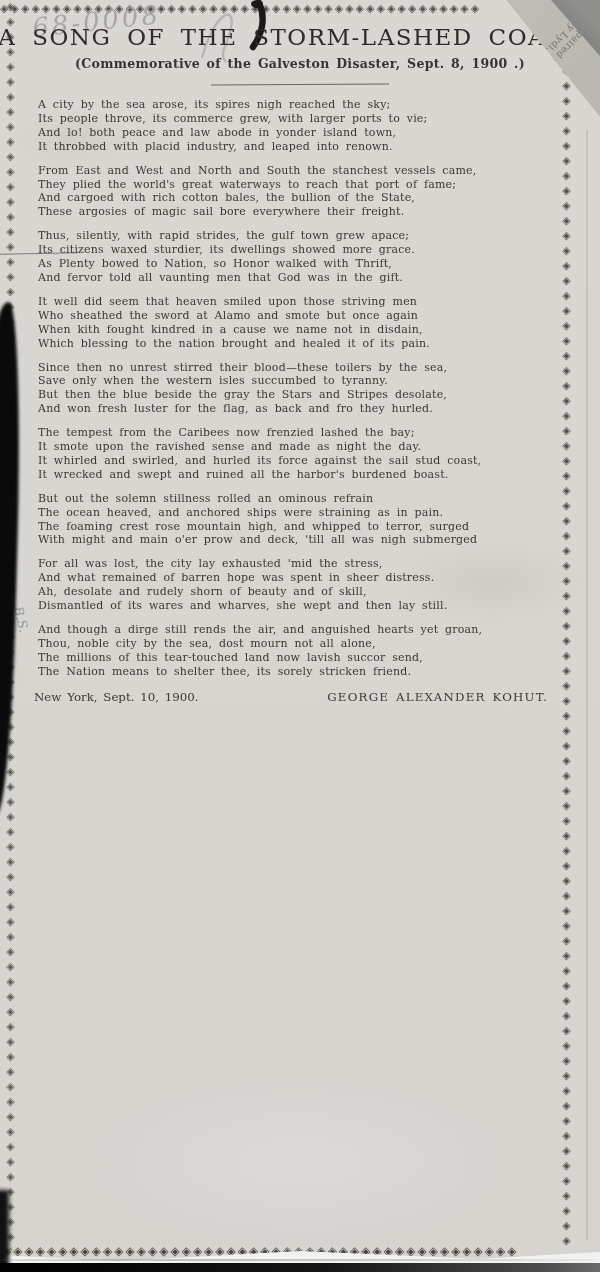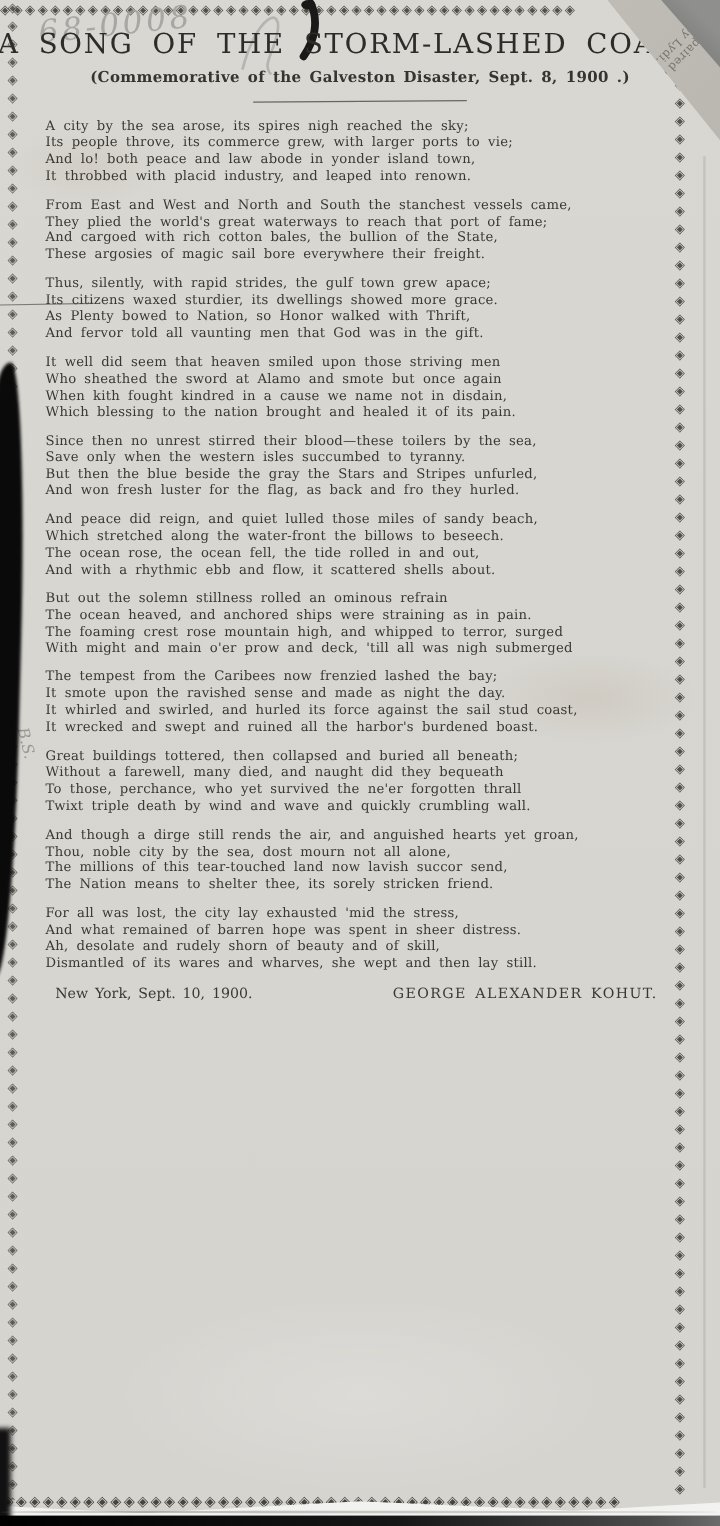--- a/index.html
+++ b/index.html
@@ -40,21 +40,21 @@
     letter-spacing:.3px;word-spacing:2px;
   }
   .divider{width:178px;border:0;border-top:1.5px solid #55524c;
     margin:13px auto 0 auto;transform:rotate(-.4deg);opacity:.85;}
   
   .poem{margin-top:13px;padding-left:38px;font-size:11px;line-height:13.9px;
         word-spacing:3px;letter-spacing:.2px;}
   .stanza{margin:0 0 10px 0;white-space:pre;}
   
   .footer{display:flex;justify-content:space-between;align-items:flex-end;
-          padding:1px 52px 0 46px;font-size:11.8px;word-spacing:2px;}
+          padding:1px 52px 0 34px;font-size:11.8px;word-spacing:2px;}
   .author{letter-spacing:1.2px;}
   
   .corner-dark{position:absolute;left:0;top:0;width:600px;height:120px;
     clip-path:polygon(549px 0,600px 0,600px 58px);
     background:linear-gradient(45deg,#0d0d0d 35%,#3c3c3c 70%,#8f8f8d 96%);}
   .corner-flap{position:absolute;left:0;top:0;width:600px;height:120px;
     clip-path:polygon(506px 0,551px 0,600px 56px,600px 117px);
     background:linear-gradient(135deg,#cbc9c3,#b9b7b0);}
   .stamp{position:absolute;right:6px;top:30px;transform:rotate(135deg);
     font-size:9.5px;line-height:11px;color:#6e6a62;text-align:center;
@@ -119,46 +119,38 @@
         <p class="stanza">Thus, silently, with rapid strides, the gulf town grew apace;
 Its citizens waxed sturdier, its dwellings showed more grace.
 As Plenty bowed to Nation, so Honor walked with Thrift,
 And fervor told all vaunting men that God was in the gift.</p>
         <p class="stanza">It well did seem that heaven smiled upon those striving men
 Who sheathed the sword at Alamo and smote but once again
 When kith fought kindred in a cause we name not in disdain,
 Which blessing to the nation brought and healed it of its pain.</p>
         <p class="stanza">Since then no unrest stirred their blood—these toilers by the sea,
 Save only when the western isles succumbed to tyranny.
-But then the blue beside the gray the Stars and Stripes unfurled,
+But then the blue beside the gray the Stars and Stripes desolate,
 And won fresh luster for the flag, as back and fro they hurled.</p>
-        <p class="stanza">And peace did reign, and quiet lulled those miles of sandy beach,
-Which stretched along the water-front the billows to beseech.
-The ocean rose, the ocean fell, the tide rolled in and out,
-And with a rhythmic ebb and flow, it scattered shells about.</p>
+        <p class="stanza">The tempest from the Caribees now frenzied lashed the bay;
+It smote upon the ravished sense and made as night the day.
+It whirled and swirled, and hurled its force against the sail stud coast,
+It wrecked and swept and ruined all the harbor's burdened boast.</p>
         <p class="stanza">But out the solemn stillness rolled an ominous refrain
 The ocean heaved, and anchored ships were straining as in pain.
 The foaming crest rose mountain high, and whipped to terror, surged
 With might and main o'er prow and deck, 'till all was nigh submerged</p>
-        <p class="stanza">The tempest from the Caribees now frenzied lashed the bay;
-It smote upon the ravished sense and made as night the day.
-It whirled and swirled, and hurled its force against the sail stud coast,
-It wrecked and swept and ruined all the harbor's burdened boast.</p>
-        <p class="stanza">Great buildings tottered, then collapsed and buried all beneath;
-Without a farewell, many died, and naught did they bequeath
-To those, perchance, who yet survived the ne'er forgotten thrall
-Twixt triple death by wind and wave and quickly crumbling wall.</p>
+        <p class="stanza">For all was lost, the city lay exhausted 'mid the stress,
+And what remained of barren hope was spent in sheer distress.
+Ah, desolate and rudely shorn of beauty and of skill,
+Dismantled of its wares and wharves, she wept and then lay still.</p>
         <p class="stanza">And though a dirge still rends the air, and anguished hearts yet groan,
 Thou, noble city by the sea, dost mourn not all alone,
 The millions of this tear-touched land now lavish succor send,
 The Nation means to shelter thee, its sorely stricken friend.</p>
-        <p class="stanza">For all was lost, the city lay exhausted 'mid the stress,
-And what remained of barren hope was spent in sheer distress.
-Ah, desolate and rudely shorn of beauty and of skill,
-Dismantled of its wares and wharves, she wept and then lay still.</p>
       </div>
 
     <div class="footer">
       <span class="place-date">New York, Sept. 10, 1900.</span>
       <span class="author">GEORGE ALEXANDER KOHUT.</span>
     </div>
 
     <div class="margin-line"></div>
     <div class="pencil-note">B.S.</div>
     <div class="crease-right"></div>

